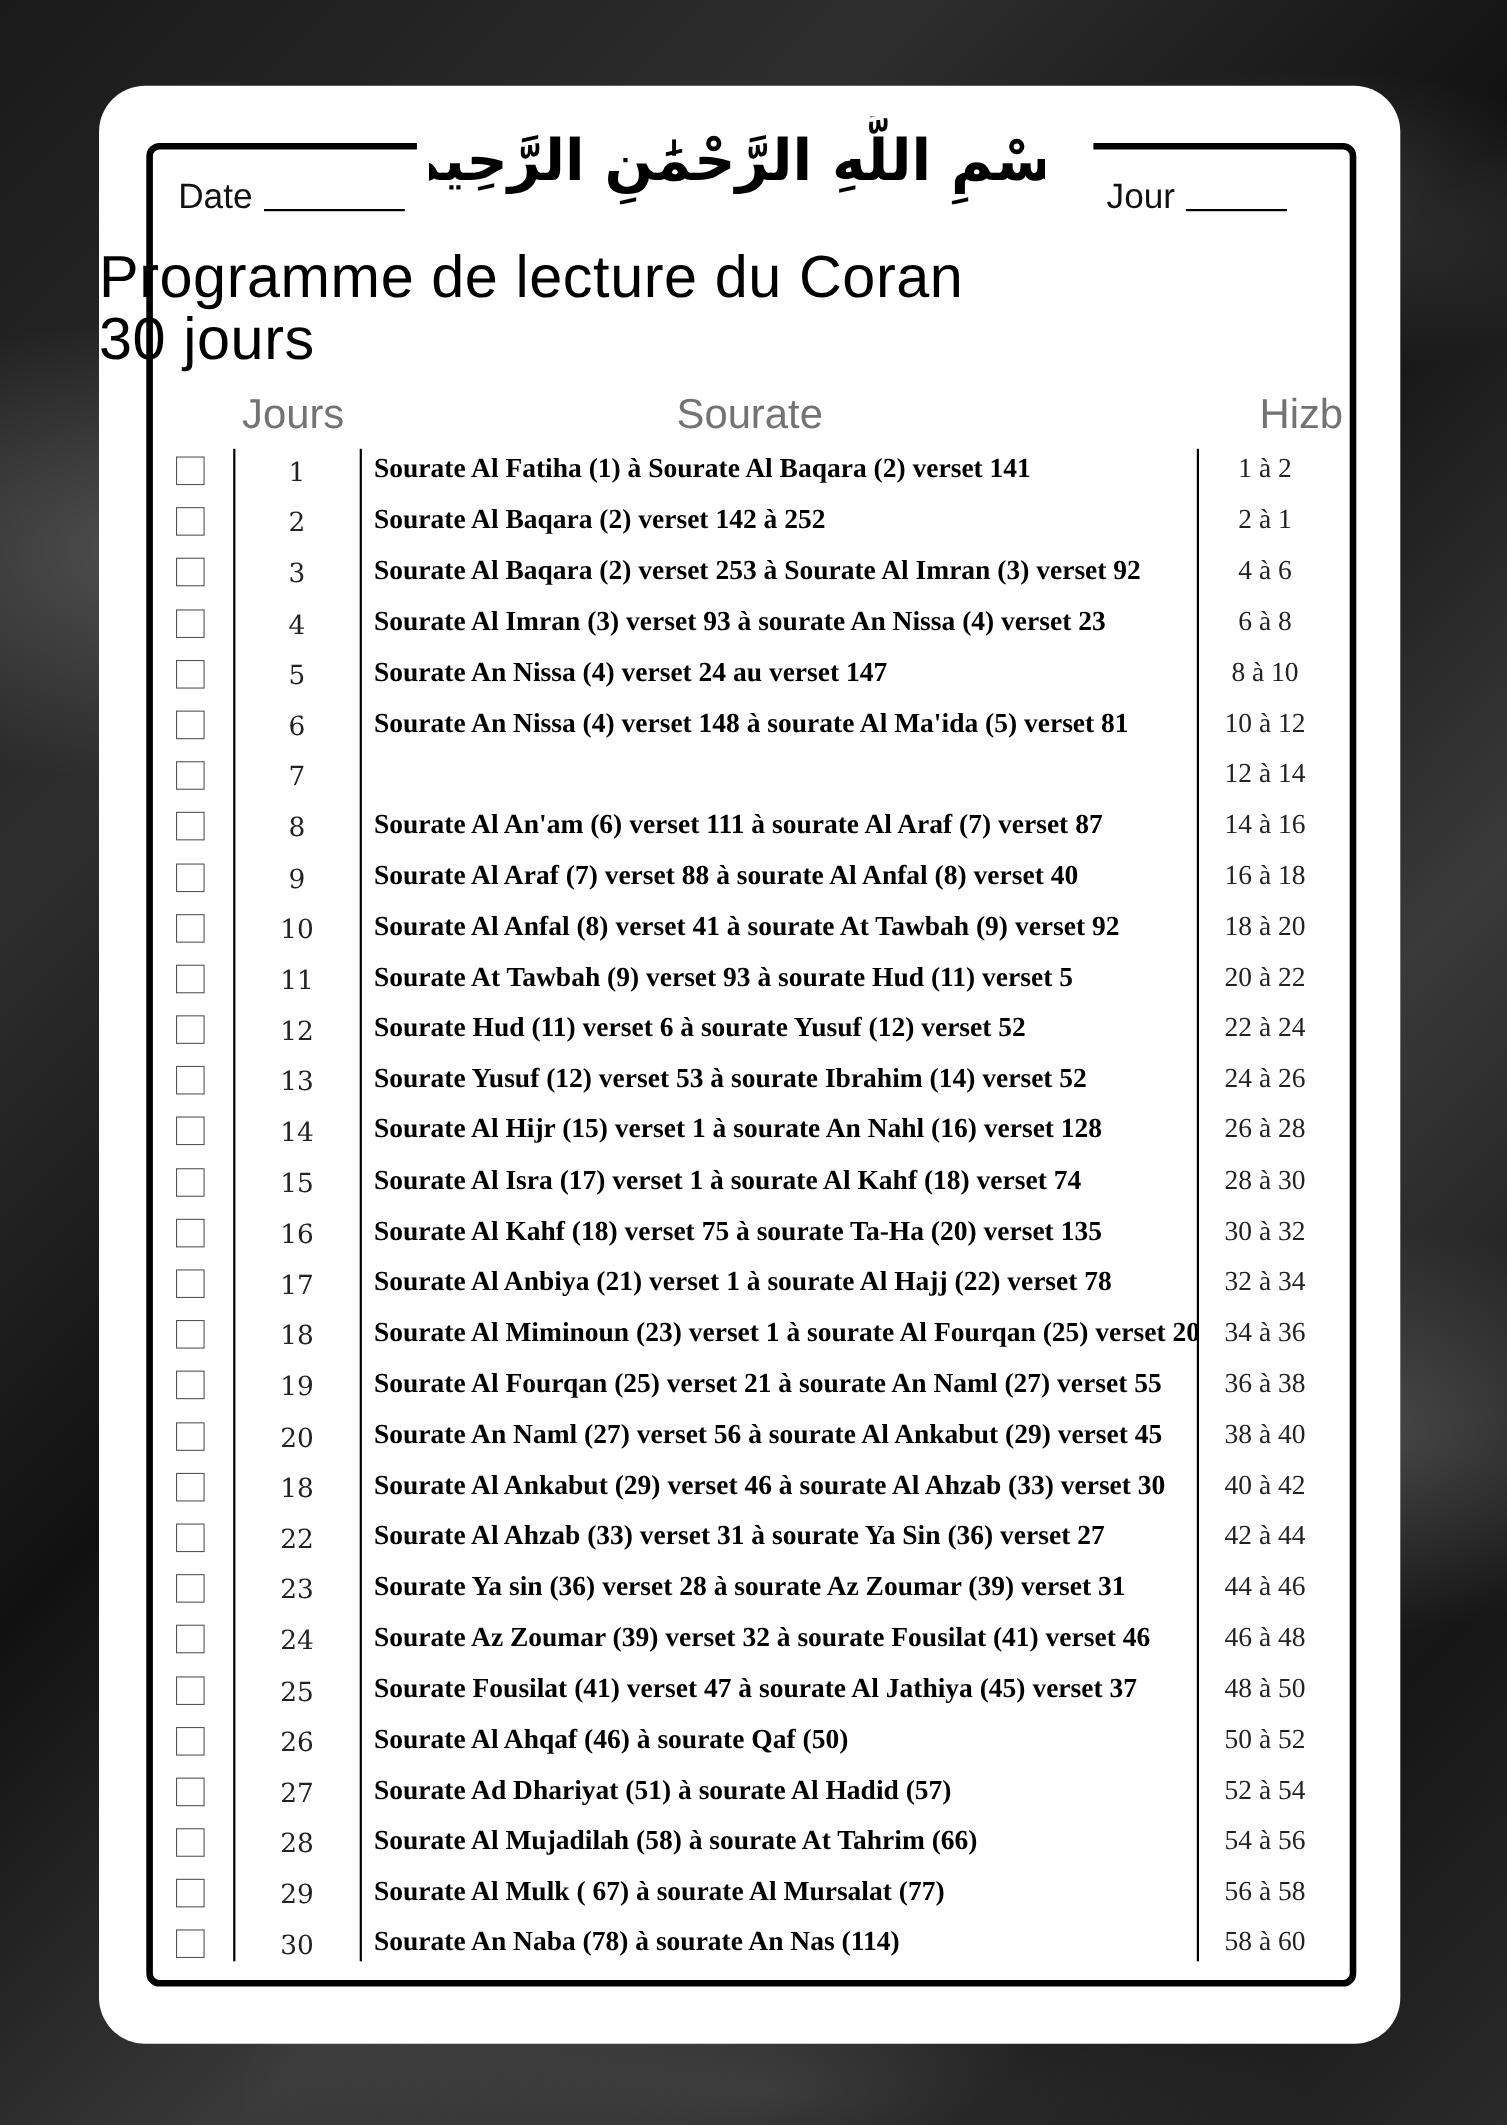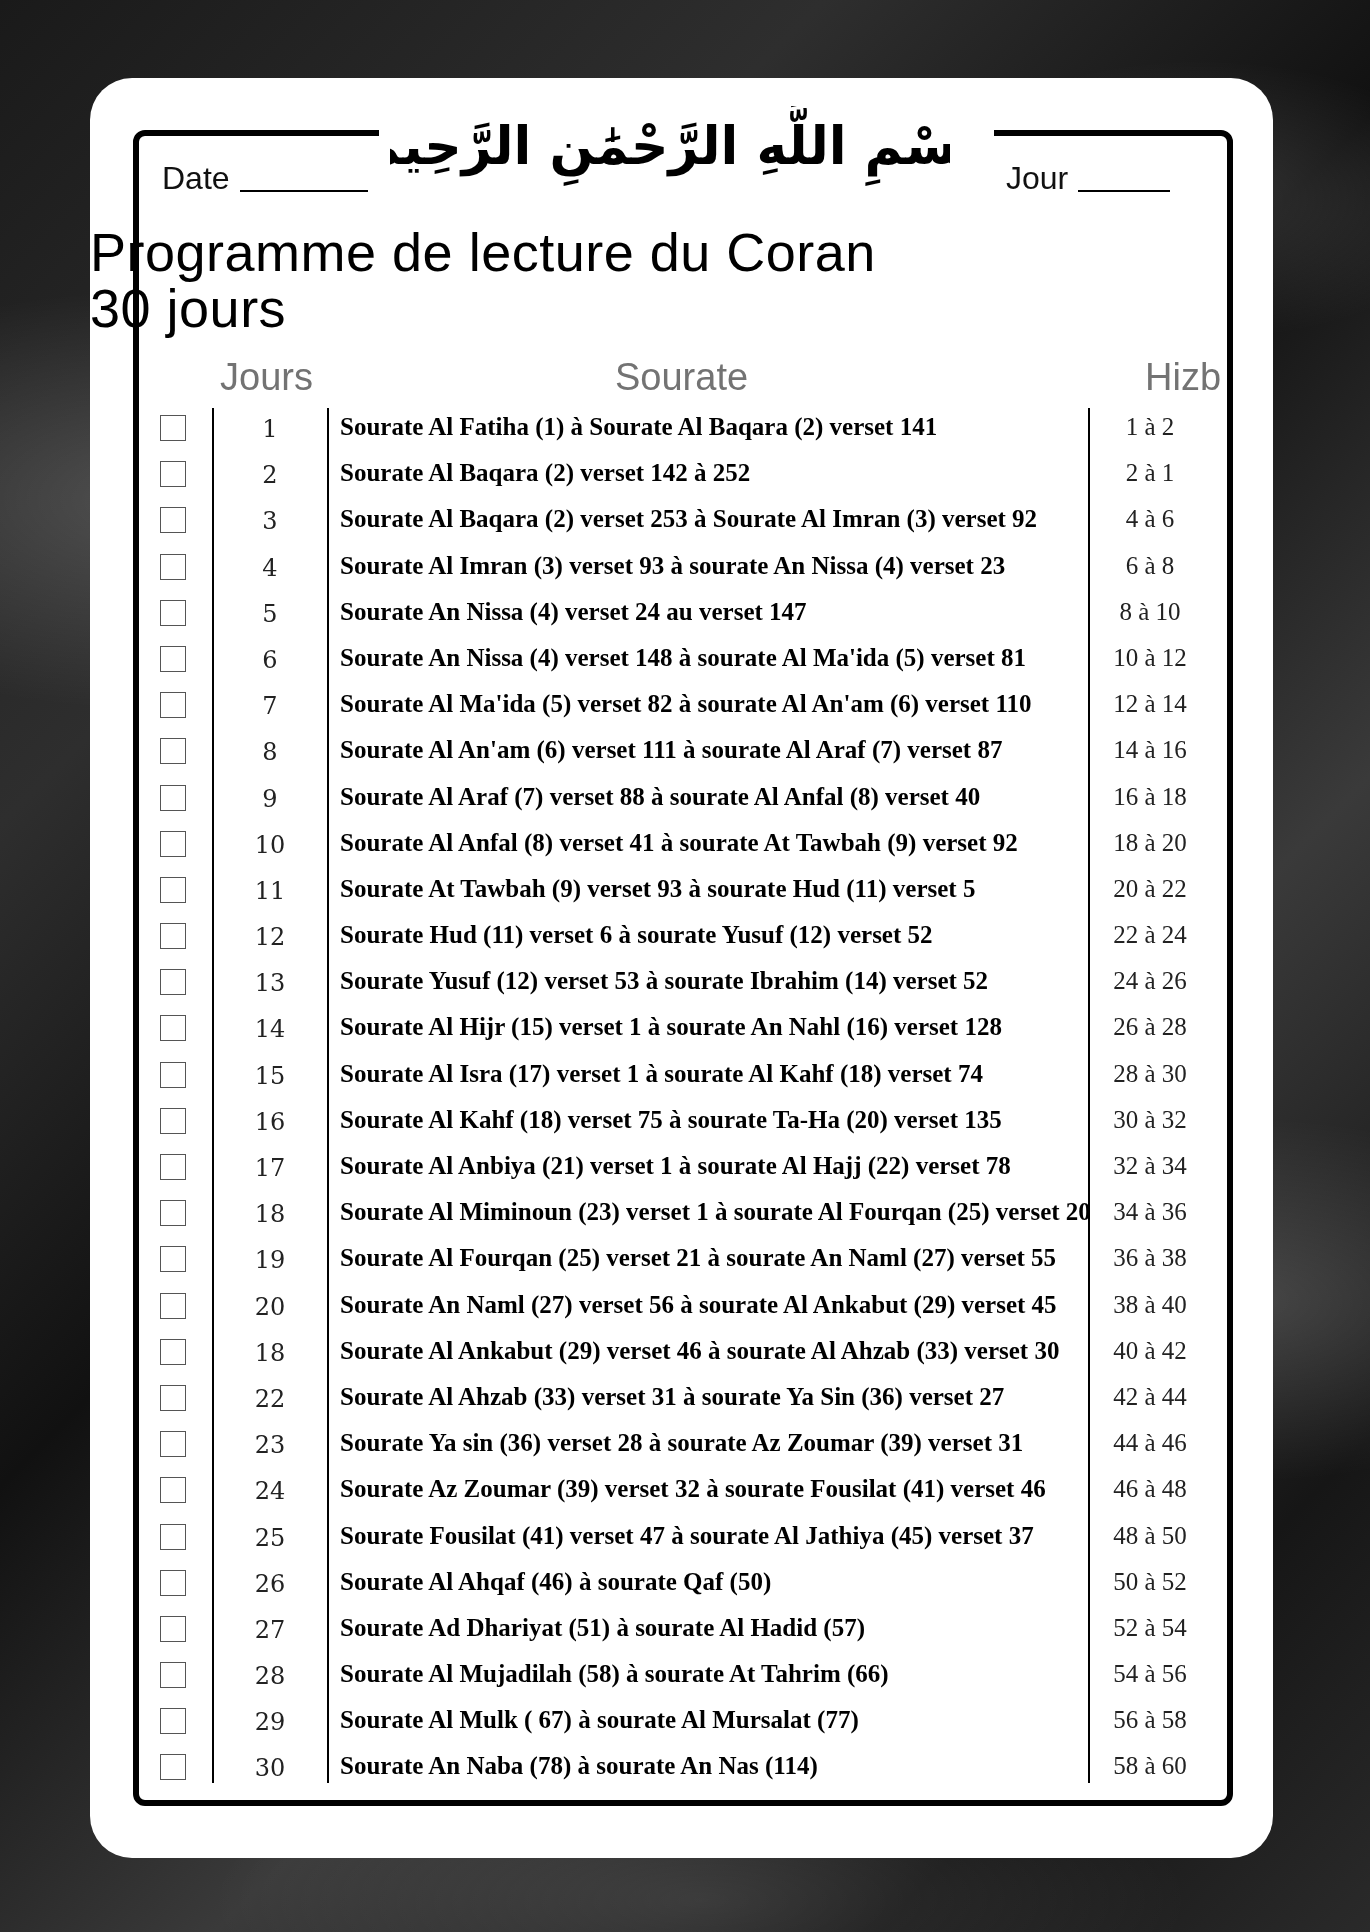--- a/index.html
+++ b/index.html
@@ -142,21 +142,20 @@
       </div>
       <div class="row">
         <div class="cb"></div>
         <div class="day">6</div>
         <div class="sourate">Sourate An Nissa (4) verset 148 à sourate Al Ma'ida (5) verset 81</div>
         <div class="hizb">10 à 12</div>
       </div>
       <div class="row">
         <div class="cb"></div>
         <div class="day">7</div>
-        <div class="sourate">Sourate Al Ma'ida (5) verset 82 à sourate Al An'am (6) verset 110</div>
         <div class="hizb">12 à 14</div>
       </div>
       <div class="row">
         <div class="cb"></div>
         <div class="day">8</div>
         <div class="sourate">Sourate Al An'am (6) verset 111 à sourate Al Araf (7) verset 87</div>
         <div class="hizb">14 à 16</div>
       </div>
       <div class="row">
         <div class="cb"></div>

